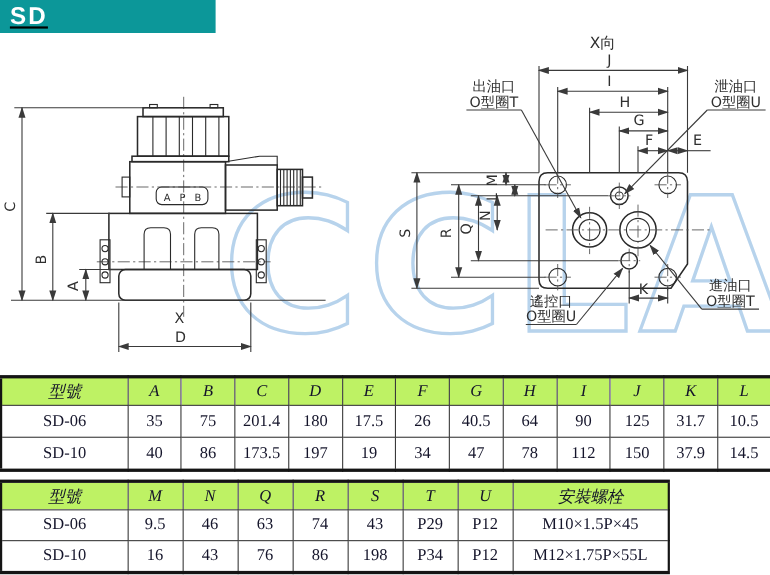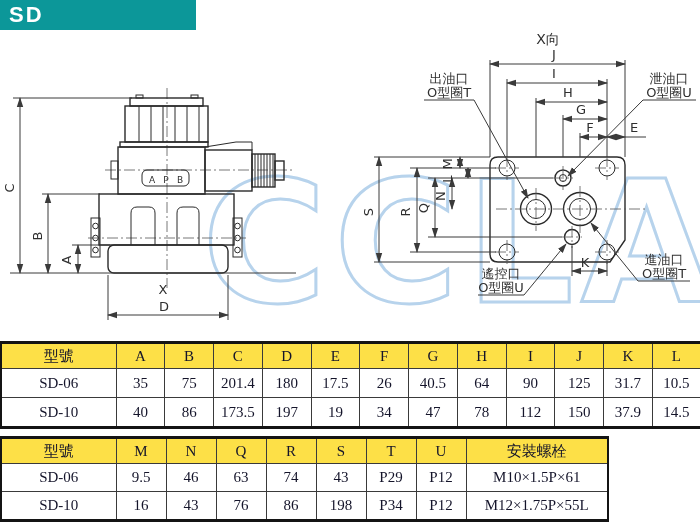--- a/index.html
+++ b/index.html
@@ -1,36 +1,36 @@
 <!DOCTYPE html>
 <html><head>
 <meta charset="utf-8">
 <style>
   html,body{margin:0;padding:0;background:#fff;}
   .page{position:relative;width:700px;height:523px;background:#ffffff;overflow:hidden;
         font-family:"Liberation Sans",sans-serif;}
-  .banner{position:absolute;left:0;top:0;width:196px;height:30px;background:#0c9799;z-index:4;}
+  .banner{position:absolute;left:0;top:0;width:196px;height:30px;background:#0c9799;z-index:4;text-decoration:underline;}
   .banner-title{color:#ffffff;font-weight:bold;font-size:22px;line-height:30px;
         padding-left:9px;letter-spacing:2px;display:block;font-family:"Liberation Sans",sans-serif;}
   .watermark{position:absolute;left:202px;top:158px;font-size:170px;font-weight:bold;line-height:1;
         letter-spacing:7px;color:transparent;-webkit-text-stroke:3px #b7d3ec;z-index:1;
         font-family:"DejaVu Sans",sans-serif;white-space:nowrap;}
   svg.drawings{position:absolute;left:0;top:30px;z-index:2;}
   .dln{stroke:#3a3a3a;stroke-width:1;fill:none;}
   .out{stroke:#2a2a2a;stroke-width:1.4;fill:none;}
   .thin{stroke:#2a2a2a;stroke-width:1;fill:none;}
   .cl{stroke:#555;stroke-width:0.8;fill:none;stroke-dasharray:11 3 2 3;}
   text.dt{fill:#2f2f2f;font-size:13px;font-family:"DejaVu Sans",sans-serif;text-anchor:middle;}
   text.cjk{fill:#2f2f2f;font-size:13px;font-family:"DejaVu Sans",sans-serif;text-anchor:middle;}
   text.pl{fill:#2f2f2f;font-size:9px;font-family:"DejaVu Sans",sans-serif;text-anchor:middle;}
   .tbl{position:absolute;border-collapse:collapse;table-layout:fixed;z-index:3;background:#fff;
        font-family:"Liberation Serif",serif;font-size:15px;color:#14142a;text-align:center;
        border:3px solid #141414;border-left-width:2px;border-right-width:2px;}
   .tbl th,.tbl td{border:1px solid #3a3a3a;font-weight:normal;padding:0;overflow:hidden;}
-  .tbl thead th{background:#fde047;height:24px;}
+  .tbl thead th{background:#bef264;height:24px;font-style:italic;}
   #t1 tbody td{height:28px;}
   #t2 tbody td{height:27px;}
 </style>
 </head>
 <body>
 
 <div class="page">
 
   <div class="banner">
     <span class="banner-title">SD</span>
@@ -297,21 +297,21 @@
     <tbody>
       <tr>
         <td>SD-06</td>
         <td>9.5</td>
         <td>46</td>
         <td>63</td>
         <td>74</td>
         <td>43</td>
         <td>P29</td>
         <td>P12</td>
-        <td>M10×1.5P×61</td>
+        <td>M10×1.5P×45</td>
       </tr>
       <tr>
         <td>SD-10</td>
         <td>16</td>
         <td>43</td>
         <td>76</td>
         <td>86</td>
         <td>198</td>
         <td>P34</td>
         <td>P12</td>

